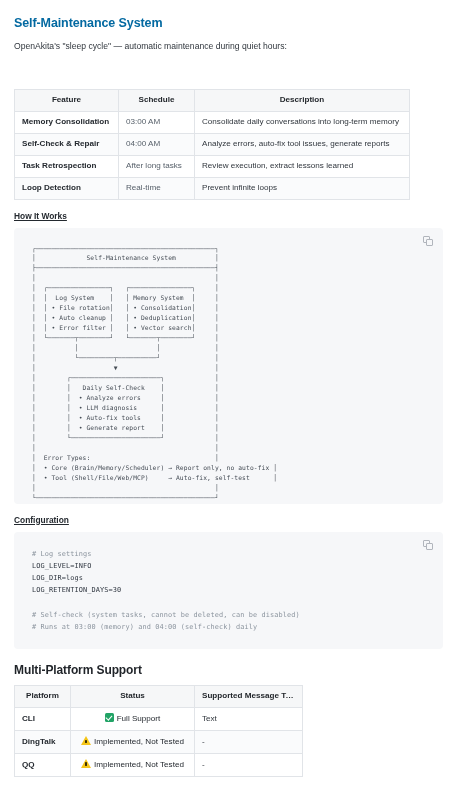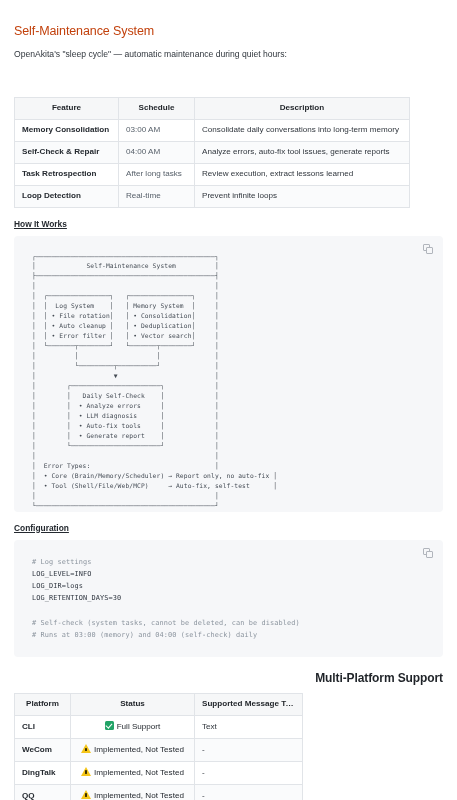--- a/index.html
+++ b/index.html
@@ -19,24 +19,24 @@
     width: 457px;
     min-height: 800px;
     padding: 8px 14px 0 14px;
     position: relative;
     overflow: hidden;
   }
 
   
   h1.doc-title {
     font-size: 12.5px;
-    font-weight: 400;
+    font-weight: 700;
     letter-spacing: -0.1px;
-    margin: 16px 0 10px 0;
-    color: #c2410c;
+    margin: 8px 0 10px 0;
+    color: #0369a1;
   }
   .intro {
     font-size: 8.6px;
     line-height: 1.5;
     color: #30363d;
     margin: 0 0 8px 0;
   }
   .sub-label {
     font-size: 8.4px;
     font-weight: 700;
@@ -46,21 +46,21 @@
   }
   h2.section-title {
     font-size: 12px;
     font-weight: 700;
     letter-spacing: -0.1px;
     margin: 14px 0 8px 0;
     padding-bottom: 5px;
     color: #1f2328;
     border-bottom: 1px solid #e4e7eb;
   }
-  h2.section-title.no-rule { border-bottom: none; padding-bottom: 0; text-align: right; }
+  h2.section-title.no-rule { border-bottom: none; padding-bottom: 0; }
 
   
   table.md-table {
     border-collapse: collapse;
     border-spacing: 0;
     font-size: 8.1px;
     background: #ffffff;
     table-layout: fixed;
   }
   table.md-table th,
@@ -292,25 +292,20 @@
         <th>Supported Message Types</th>
       </tr>
     </thead>
     <tbody>
       <tr>
         <td class="feat">CLI</td>
         <td class="status"><span class="st-icon ok"></span><span>Full Support</span></td>
         <td class="types">Text</td>
       </tr>
       <tr>
-        <td class="feat">WeCom</td>
-        <td class="status"><span class="st-icon warn"></span><span>Implemented, Not Tested</span></td>
-        <td class="types">-</td>
-      </tr>
-      <tr>
         <td class="feat">DingTalk</td>
         <td class="status"><span class="st-icon warn"></span><span>Implemented, Not Tested</span></td>
         <td class="types">-</td>
       </tr>
       <tr>
         <td class="feat">QQ</td>
         <td class="status"><span class="st-icon warn"></span><span>Implemented, Not Tested</span></td>
         <td class="types">-</td>
       </tr>
     </tbody>

